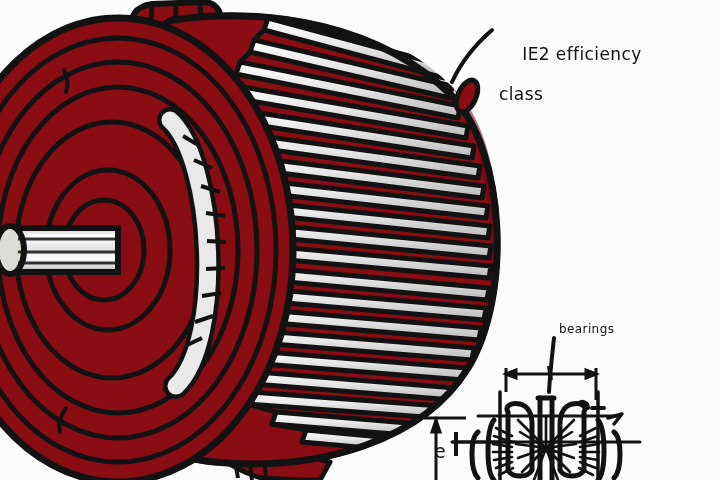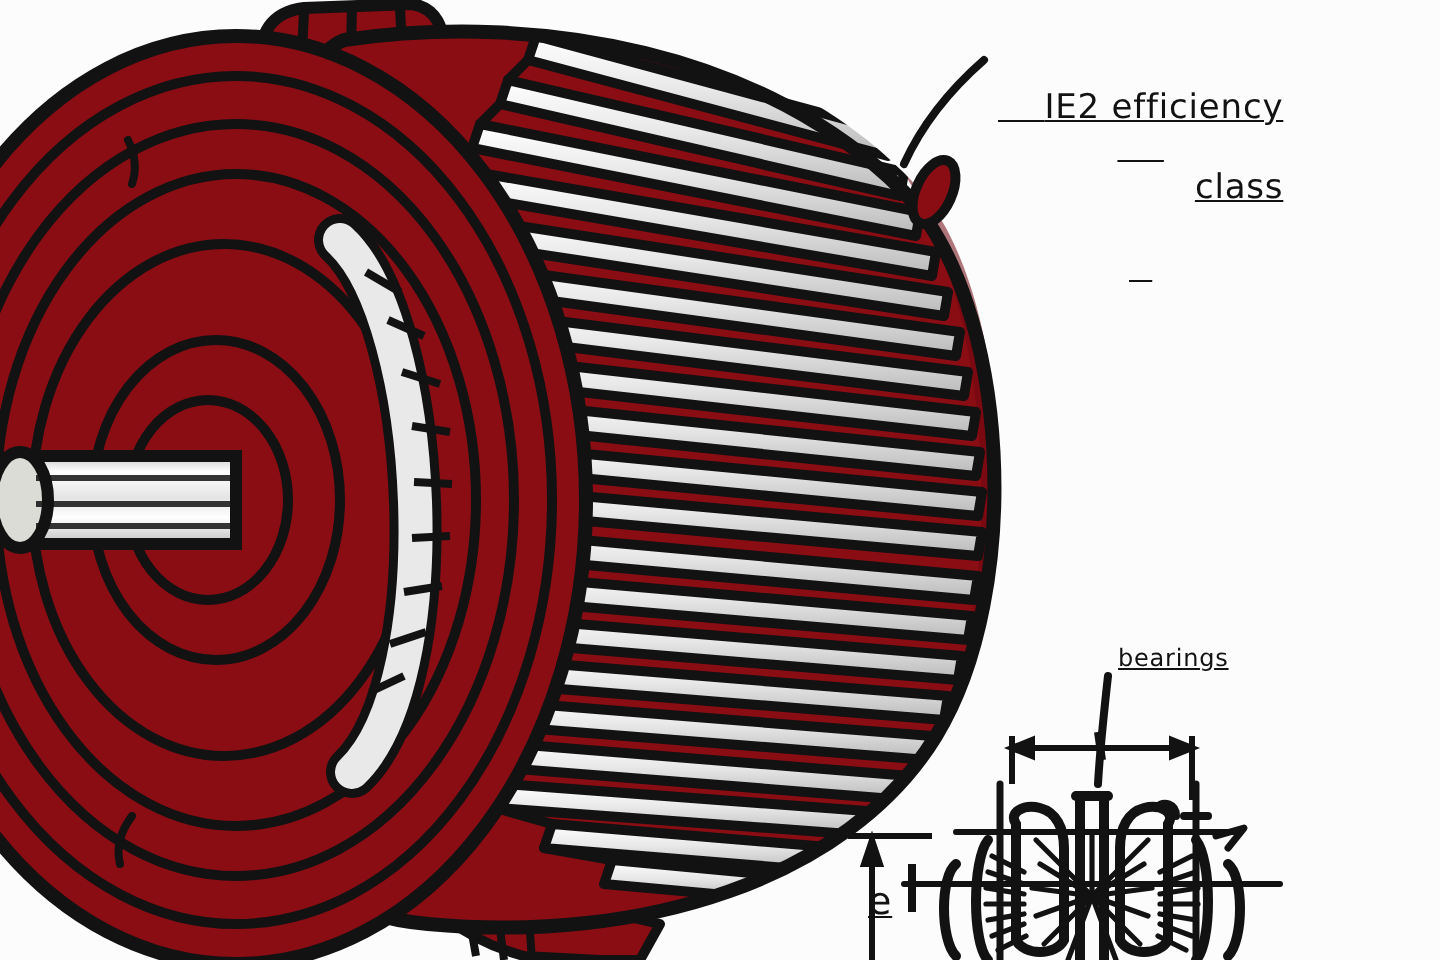--- a/index.html
+++ b/index.html
@@ -22,29 +22,28 @@
     width: 720px;
     height: 480px;
   }
   .anno {
     position: absolute;
     color: #121212;
     font-family: "DejaVu Sans", sans-serif;
     white-space: pre;
     line-height: 1.18;
     letter-spacing: 0.4px;
-    text-decoration: underline;
   }
   #label-ie2 {
     left: 499px;
     top: 24px;
     font-size: 17px;
     text-align: center;
   }
-  #label-ie2 .l2 { display:block; text-align:right; }
+  #label-ie2 .l2 { display:block; text-align:left; }
   #label-bearings {
     left: 559px;
     top: 322px;
     font-size: 12px;
   }
   #label-e {
     left: 434px;
     top: 440px;
     font-size: 19px;
   }

